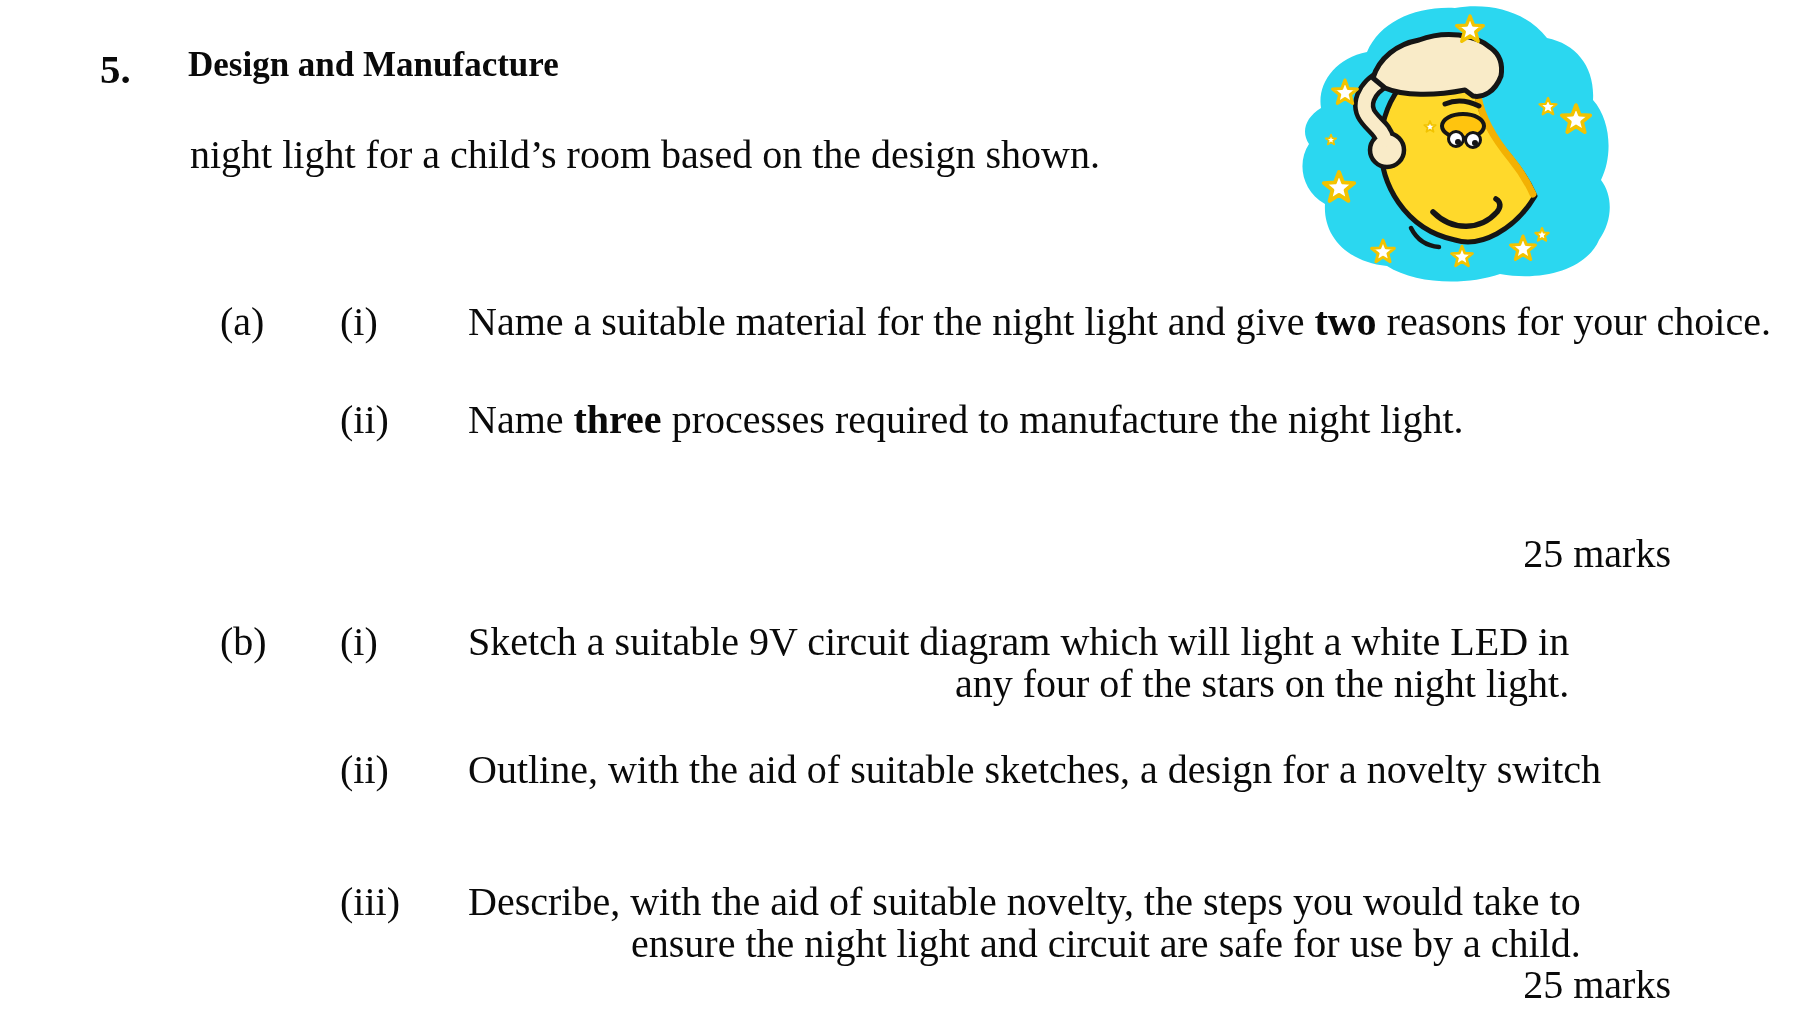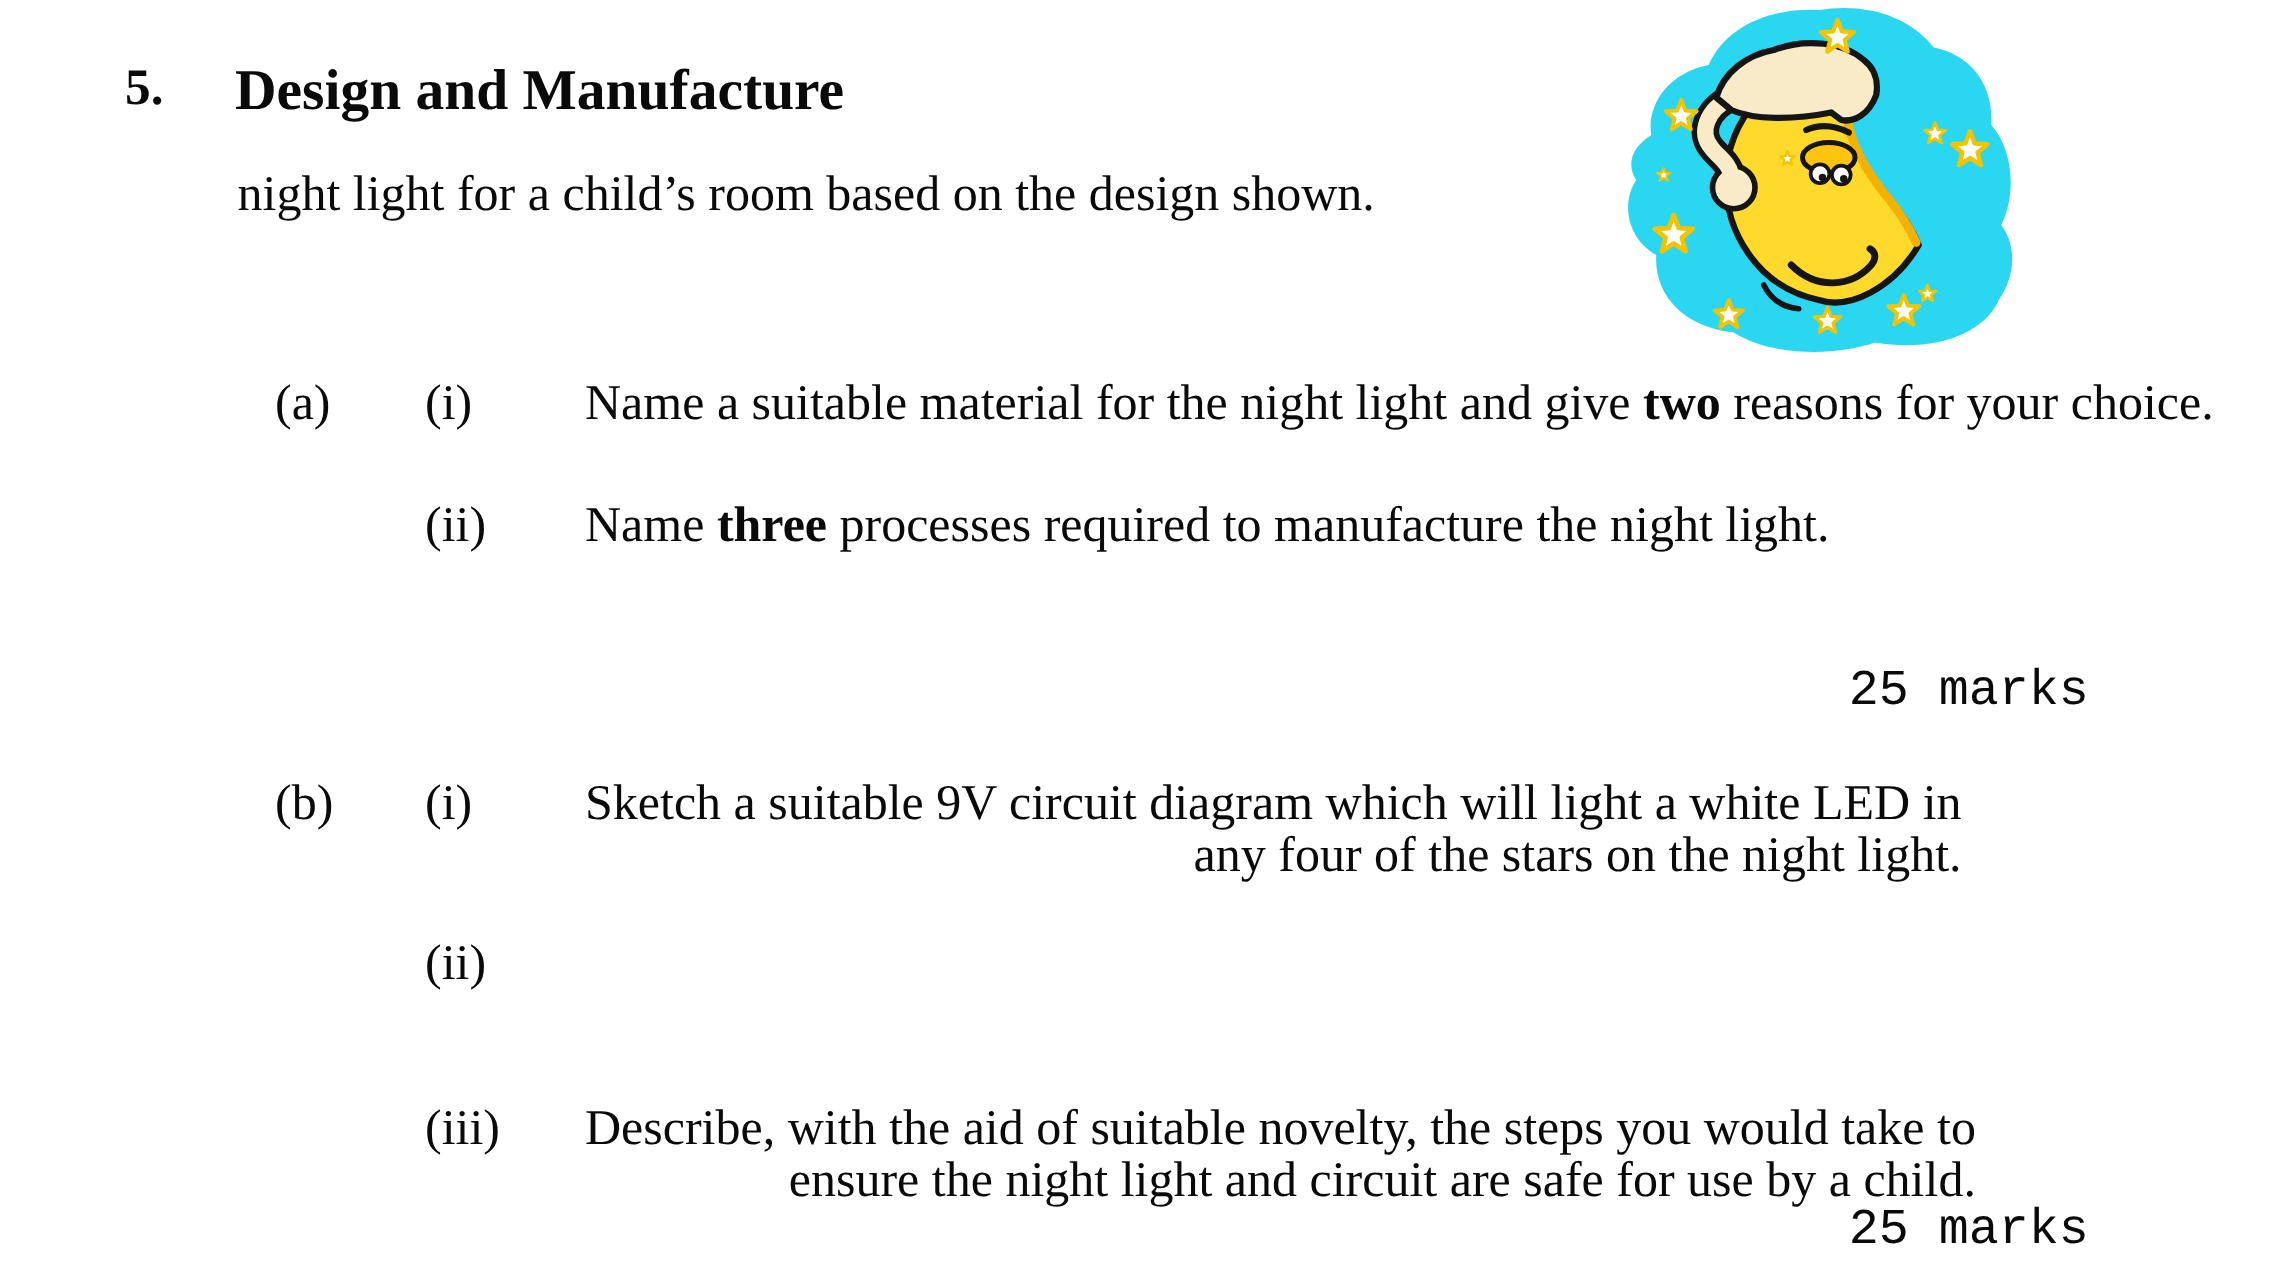--- a/index.html
+++ b/index.html
@@ -13,27 +13,27 @@
     position: relative;
     overflow: hidden;
     font-family: "Liberation Serif", "DejaVu Serif", serif;
     color: #0a0a0a;
     font-size: 40px;
   }
   .row { position: absolute; left: 0; width: 1818px; }
   .line { height: 42px; line-height: 42px; white-space: nowrap; }
   .b { font-weight: bold; }
   .q-num   { position: absolute; left: 100px; top: 0; font-weight: bold; font-size: 41px; }
-  .q-title { position: absolute; left: 188px; top: 0; font-weight: bold; font-size: 46px; }
+  .q-title { position: absolute; left: 188px; top: 0; font-weight: bold; font-size: 35px; }
   .q-header { position: absolute; top: 45px; left: 0; width: 1818px; height: 46px; }
   .intro { position: absolute; top: 134px; left: 190px; }
   .col-part { position: absolute; left: 220px; top: 0; height: 42px; line-height: 42px; }
   .col-item { position: absolute; left: 340px; top: 0; height: 42px; line-height: 42px; }
   .col-text { position: absolute; left: 468px; top: 0; text-align: right; }
-  .marks { position: absolute; right: 147px; text-align: center; height: 42px; line-height: 42px; font-family: Liberation Mono, monospace; }
+  .marks { position: absolute; right: 147px; text-align: center; height: 42px; line-height: 42px; }
   .clipart { position: absolute; left: 1295px; top: 0; width: 320px; height: 290px; }
   .clipart svg { display: block; width: 320px; height: 290px; }
 
   
   .sky        { fill: var(--c-sky); stroke: none; }
   .moon-body  { fill: var(--c-moon); stroke: var(--c-outline); stroke-width: 5; stroke-linejoin: round; }
   .moon-shade { fill: none; stroke: var(--c-moon_shade); stroke-width: 7; stroke-linecap: round; }
   .cap        { fill: var(--c-cap); stroke: var(--c-outline); stroke-width: 5; stroke-linejoin: round; }
   .cap-tail-outline { fill: none; stroke: var(--c-outline); stroke-width: 22; stroke-linecap: round; }
   .cap-tail-fill    { fill: none; stroke: var(--c-cap); stroke-width: 13; stroke-linecap: round; }
@@ -142,20 +142,21 @@
   <span class="col-item">(i)</span>
   <div class="col-text">
     <div class="line"><span>Sketch a suitable 9V circuit diagram which will light a white LED in</span></div>
     <div class="line"><span>any four of the stars on the night light.</span></div>
   </div>
 </div>
 
 <div class="row" style="top:749px">
   <span class="col-item">(ii)</span>
   <div class="col-text">
+    <div class="line"><span>Outline, with the aid of suitable sketches, a design for a novelty switch</span></div>
   </div>
 </div>
 
 <div class="row" style="top:881px">
   <span class="col-item">(iii)</span>
   <div class="col-text">
     <div class="line"><span>Describe, with the aid of suitable novelty, the steps you would take to</span></div>
     <div class="line"><span>ensure the night light and circuit are safe for use by a child.</span></div>
   </div>
 </div>

